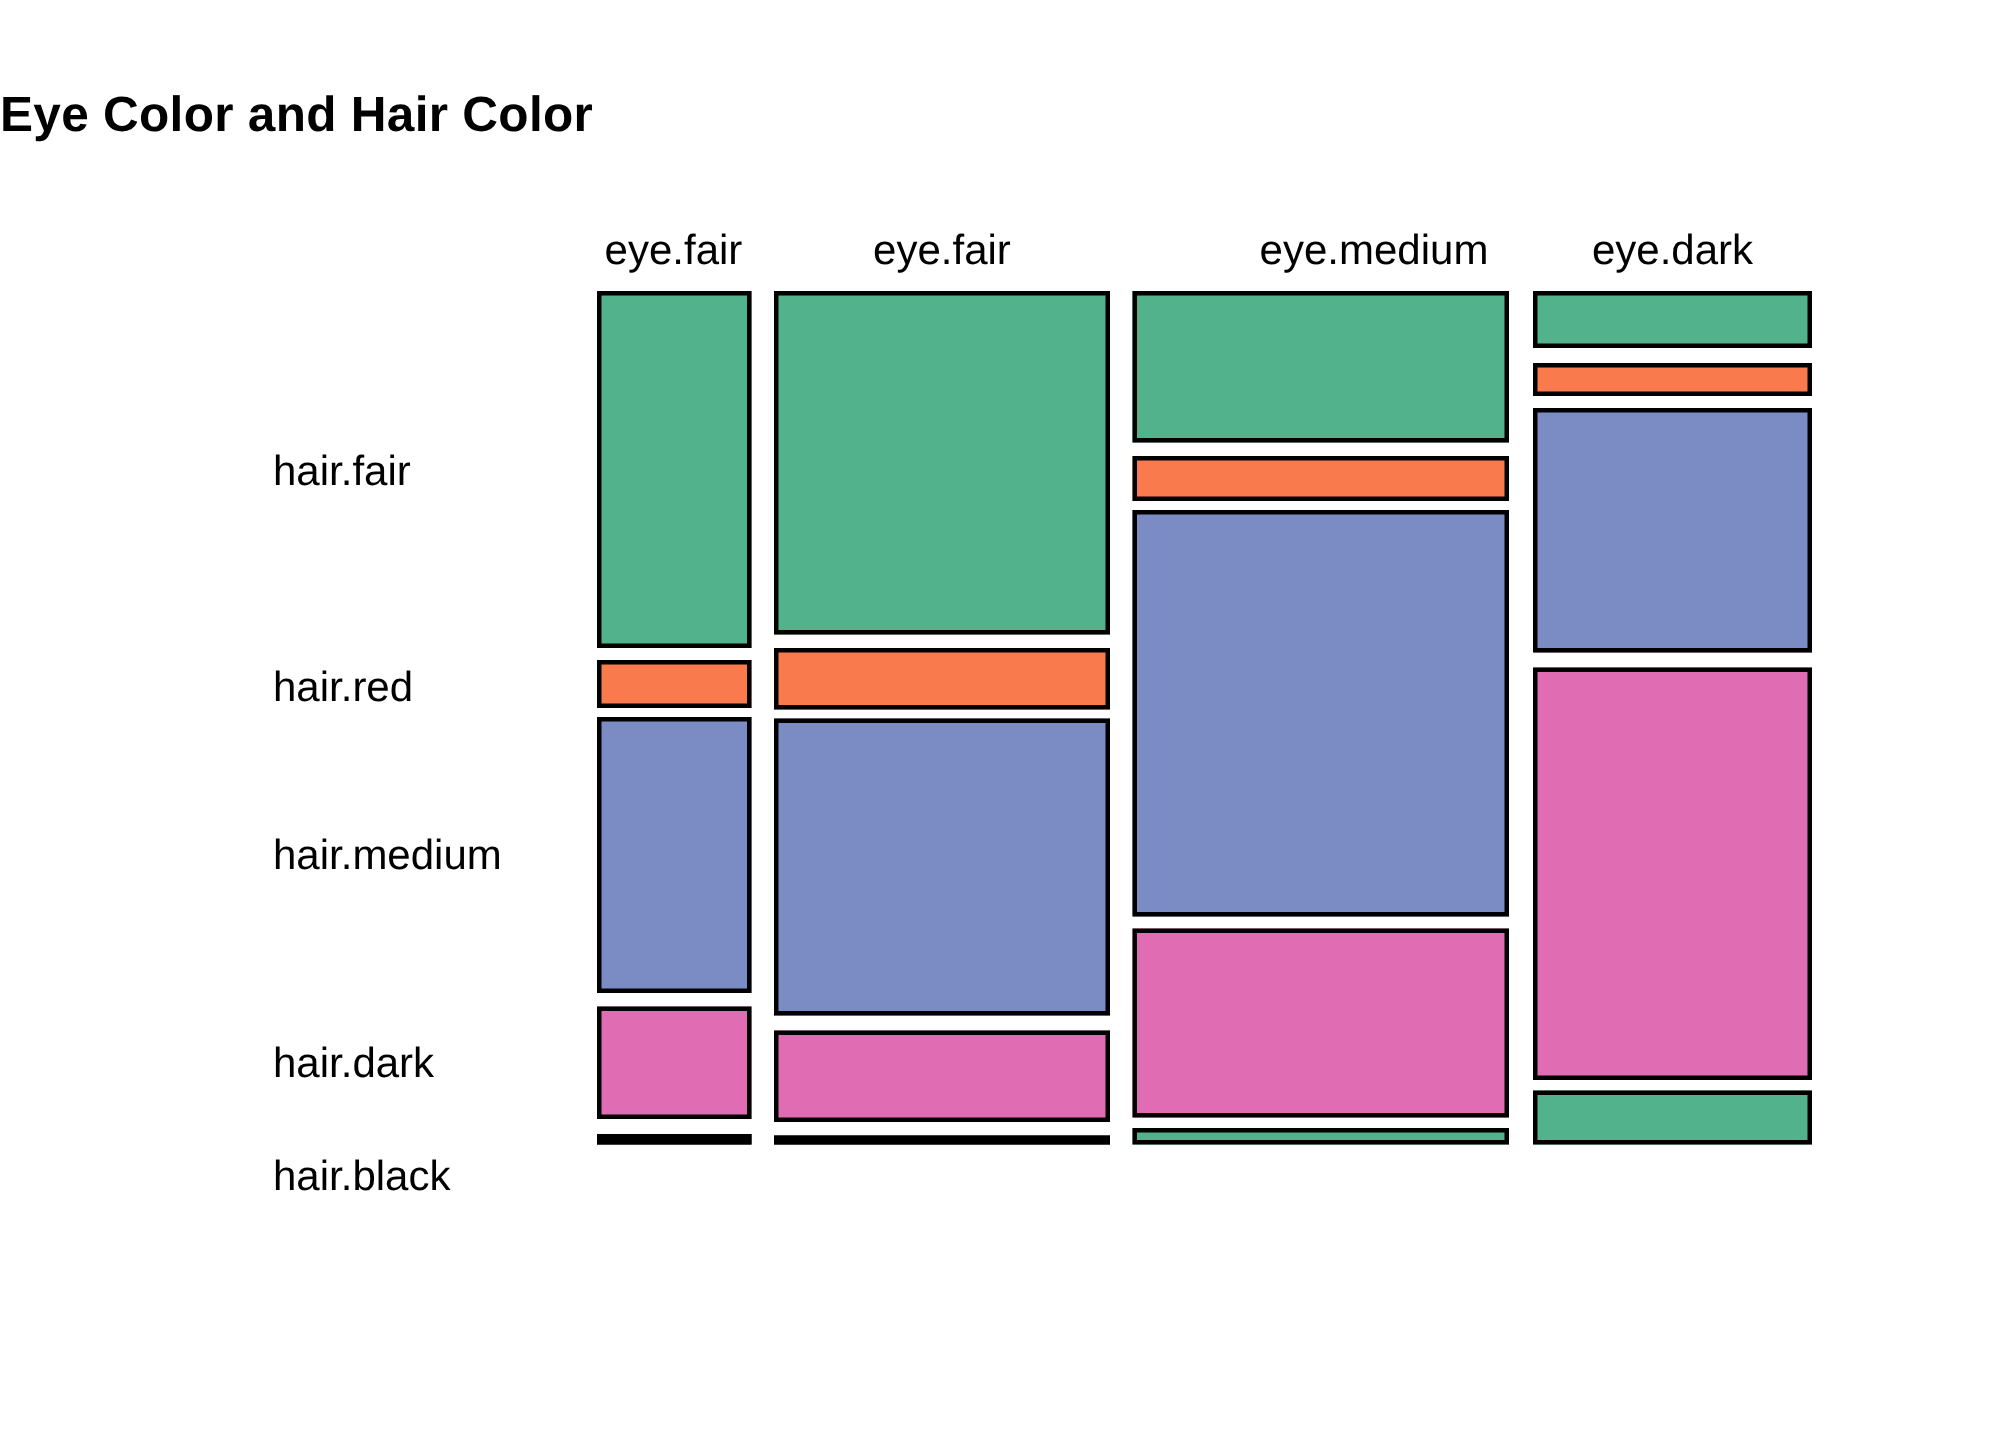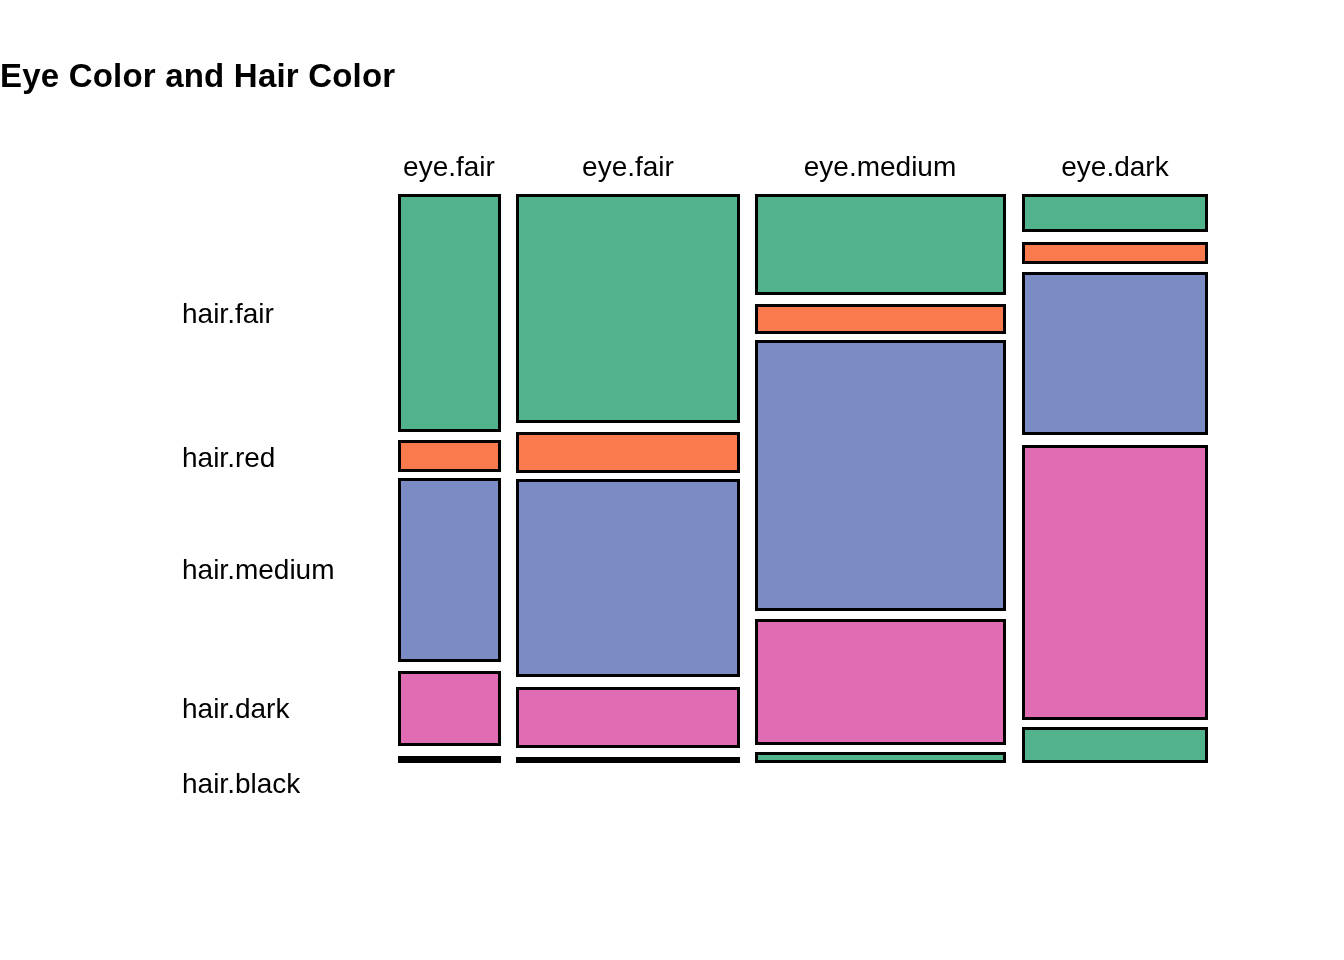--- a/index.html
+++ b/index.html
@@ -84,21 +84,21 @@
 </head>
 <body>
 
 <div id="plot-root">
 
   <div class="plot-title">Eye Color and Hair Color</div>
 
   <div class="col-labels">
       <div class="col-label" style="left: 249px; top: 150px; width: 400px;">eye.fair</div>
       <div class="col-label" style="left: 428px; top: 150px; width: 400px;">eye.fair</div>
-      <div class="col-label" style="left: 680px; top: 150px; width: 400px;">eye.medium</div>
+      <div class="col-label" style="left: 716px; top: 150px; width: 400px;">eye.medium</div>
       <div class="col-label" style="left: 915px; top: 150px; width: 400px;">eye.dark</div>
     </div>
 
   <div class="mosaic-area">
       <div class="tile" style="left: 398px; top: 194px; width: 103px; height: 238px; background: rgb(81, 178, 140); border-color: rgb(0, 0, 0);"></div>
       <div class="tile" style="left: 398px; top: 440px; width: 103px; height: 32px; background: rgb(249, 122, 77); border-color: rgb(0, 0, 0);"></div>
       <div class="tile" style="left: 398px; top: 478px; width: 103px; height: 184px; background: rgb(123, 140, 196); border-color: rgb(0, 0, 0);"></div>
       <div class="tile" style="left: 398px; top: 671px; width: 103px; height: 75px; background: rgb(224, 108, 180); border-color: rgb(0, 0, 0);"></div>
       <div class="tile thin" style="left: 398px; top: 756px; width: 103px; height: 7px; background: rgb(0, 0, 0); border-color: rgb(0, 0, 0);"></div>
       <div class="tile" style="left: 516px; top: 194px; width: 224px; height: 229px; background: rgb(81, 178, 140); border-color: rgb(0, 0, 0);"></div>

